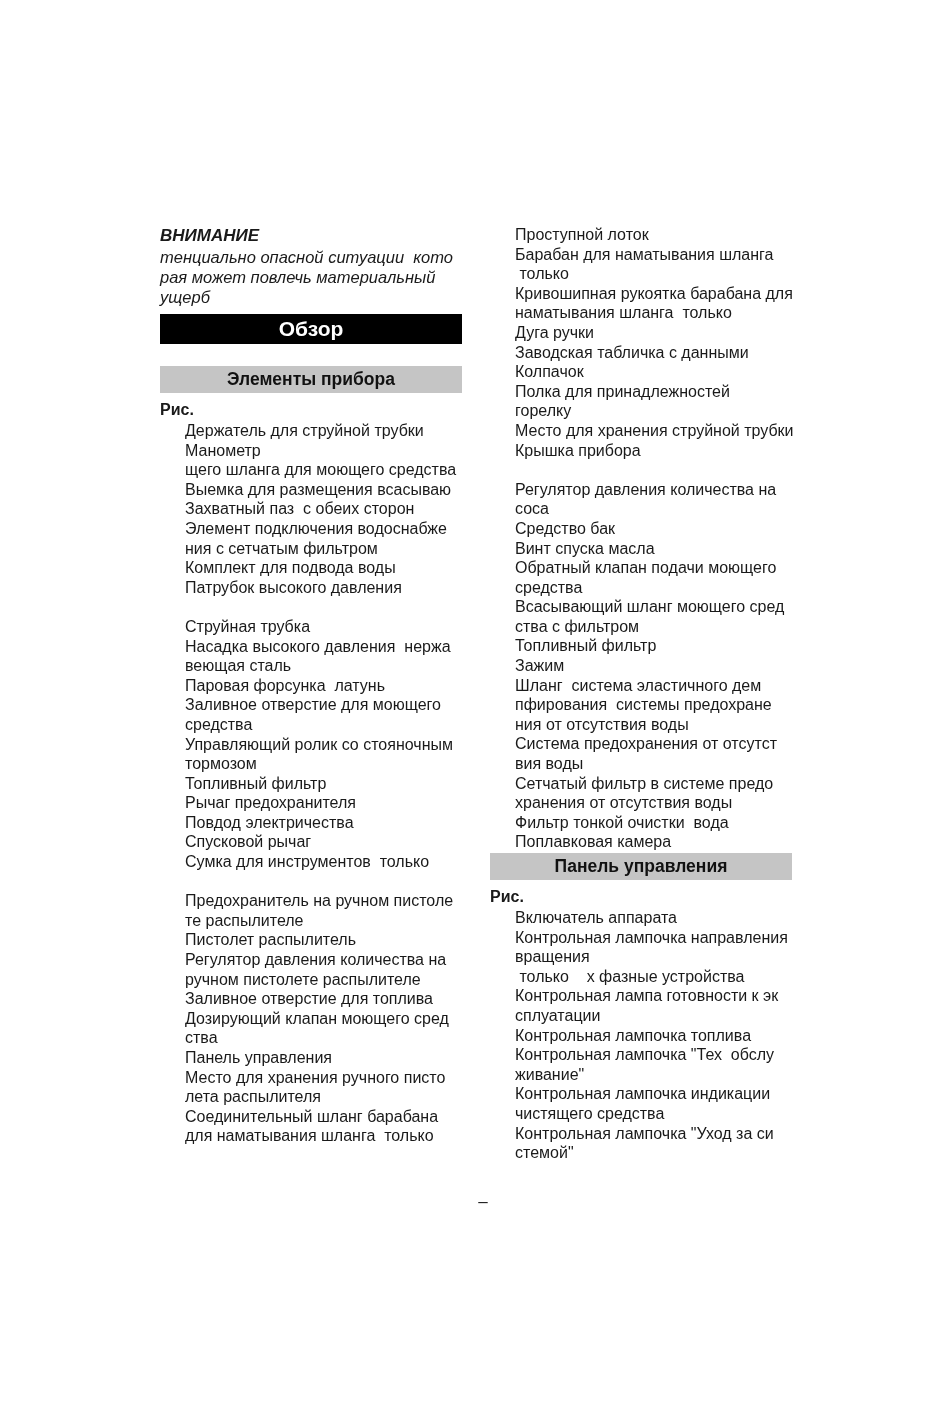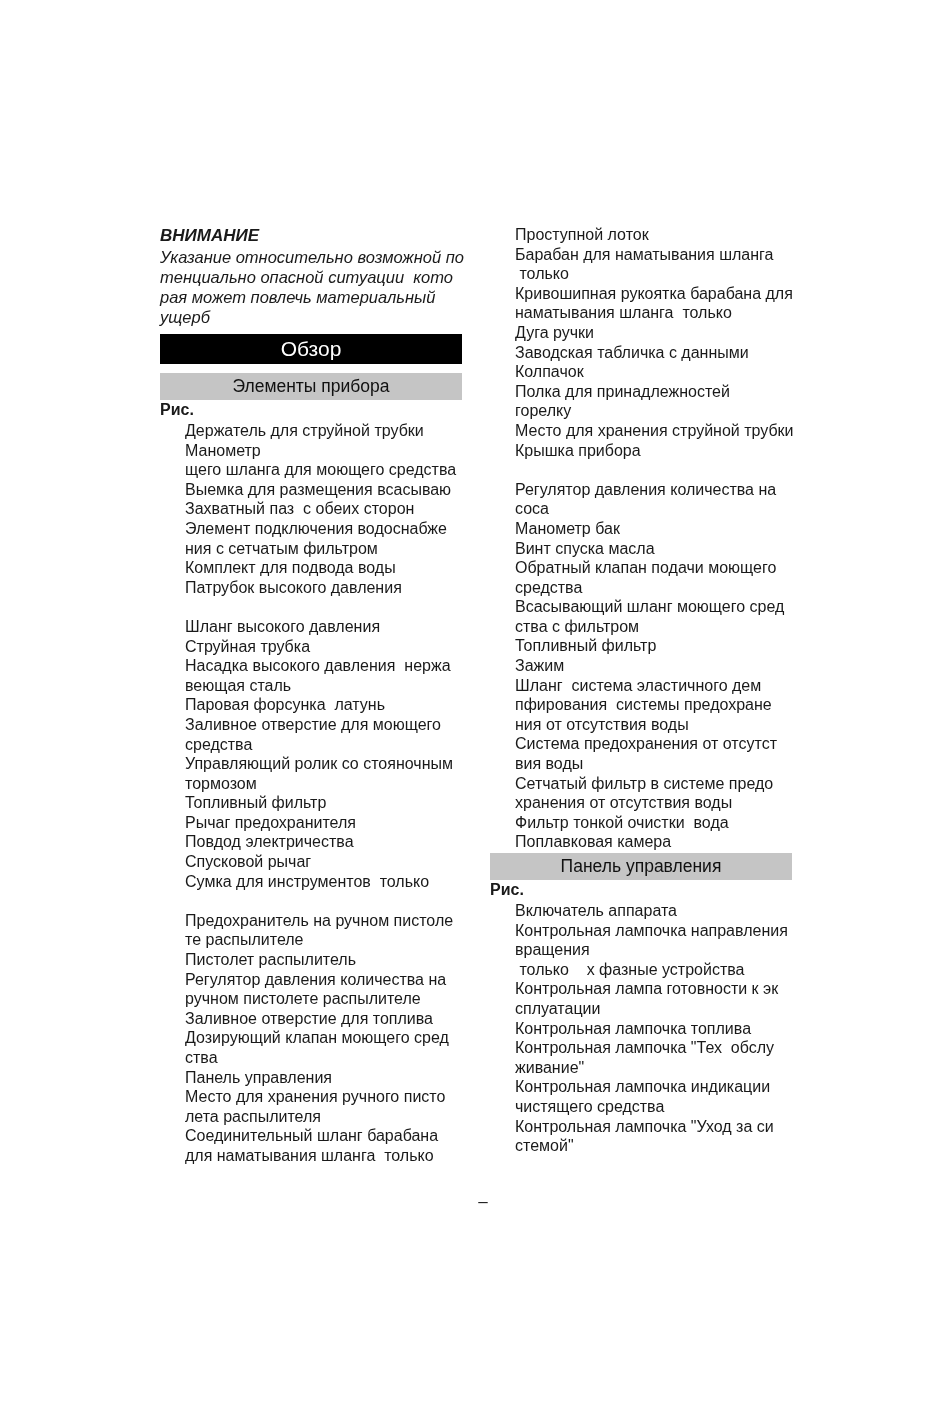--- a/index.html
+++ b/index.html
@@ -26,44 +26,45 @@
   }
   .warn-line {
     font-size: 16.5px;
     font-style: italic;
     line-height: 20px;
     white-space: pre;
   }
 
   .banner {
     text-align: center;
-    font-weight: normal;
+    font-weight: bold;
     box-sizing: border-box;
   }
   .banner-black {
     margin-top: 7px;
     background: #000000;
     color: #ffffff;
     font-size: 21px;
     line-height: 21px;
     padding: 4px 0 5px 0;
     width: 302px;
   }
   .banner-gray {
-    margin-top: 9px;
+    margin-top: 22px;
     background: #c5c5c5;
     color: #111111;
     font-size: 17.5px;
     line-height: 18px;
     padding: 4px 0 5px 0;
     width: 302px;
   }
   .banner-panel { margin-top: 1px; }
 
   .fig-label {
+    margin-top: 7px;
     font-size: 16px;
     font-weight: bold;
     line-height: 19px;
     white-space: pre;
   }
 
   .list { padding-left: 25px; margin-top: 2px; }
   .line {
     font-size: 16px;
     line-height: 19.6px;
@@ -83,21 +84,20 @@
   }
 </style>
 </head>
 <body>
 
 <div class="page">
 
   <div class="col col-left">
     <div class="warn-title">ВНИМАНИЕ</div>
     <div class="warn-body">
-        <div class="warn-line">Указание относительно возможной по</div>
         <div class="warn-line">тенциально опасной ситуации  кото</div>
         <div class="warn-line">рая может повлечь материальный</div>
         <div class="warn-line">ущерб</div>
       </div>
 
     <div class="banner banner-black">Обзор</div>
 
     <div class="banner banner-gray">Элементы прибора</div>
 
     <div class="fig-label">Рис.</div>
@@ -106,21 +106,20 @@
         <div class="line">Держатель для струйной трубки</div>
         <div class="line">Манометр</div>
         <div class="line">щего шланга для моющего средства</div>
         <div class="line">Выемка для размещения всасываю</div>
         <div class="line">Захватный паз  с обеих сторон</div>
         <div class="line">Элемент подключения водоснабже</div>
         <div class="line">ния с сетчатым фильтром</div>
         <div class="line">Комплект для подвода воды</div>
         <div class="line">Патрубок высокого давления</div>
         <div class="line">&nbsp;</div>
-        <div class="line">Шланг высокого давления</div>
         <div class="line">Струйная трубка</div>
         <div class="line">Насадка высокого давления  нержа</div>
         <div class="line">веющая сталь</div>
         <div class="line">Паровая форсунка  латунь</div>
         <div class="line">Заливное отверстие для моющего</div>
         <div class="line">средства</div>
         <div class="line">Управляющий ролик со стояночным</div>
         <div class="line">тормозом</div>
         <div class="line">Топливный фильтр</div>
         <div class="line">Рычаг предохранителя</div>
@@ -154,21 +153,21 @@
         <div class="line">Дуга ручки</div>
         <div class="line">Заводская табличка с данными</div>
         <div class="line">Колпачок</div>
         <div class="line">Полка для принадлежностей</div>
         <div class="line">горелку</div>
         <div class="line">Место для хранения струйной трубки</div>
         <div class="line">Крышка прибора</div>
         <div class="line">&nbsp;</div>
         <div class="line">Регулятор давления количества на</div>
         <div class="line">соса</div>
-        <div class="line">Манометр бак</div>
+        <div class="line">Средство бак</div>
         <div class="line">Винт спуска масла</div>
         <div class="line">Обратный клапан подачи моющего</div>
         <div class="line">средства</div>
         <div class="line">Всасывающий шланг моющего сред</div>
         <div class="line">ства с фильтром</div>
         <div class="line">Топливный фильтр</div>
         <div class="line">Зажим</div>
         <div class="line">Шланг  система эластичного дем</div>
         <div class="line">пфирования  системы предохране</div>
         <div class="line">ния от отсутствия воды</div>

